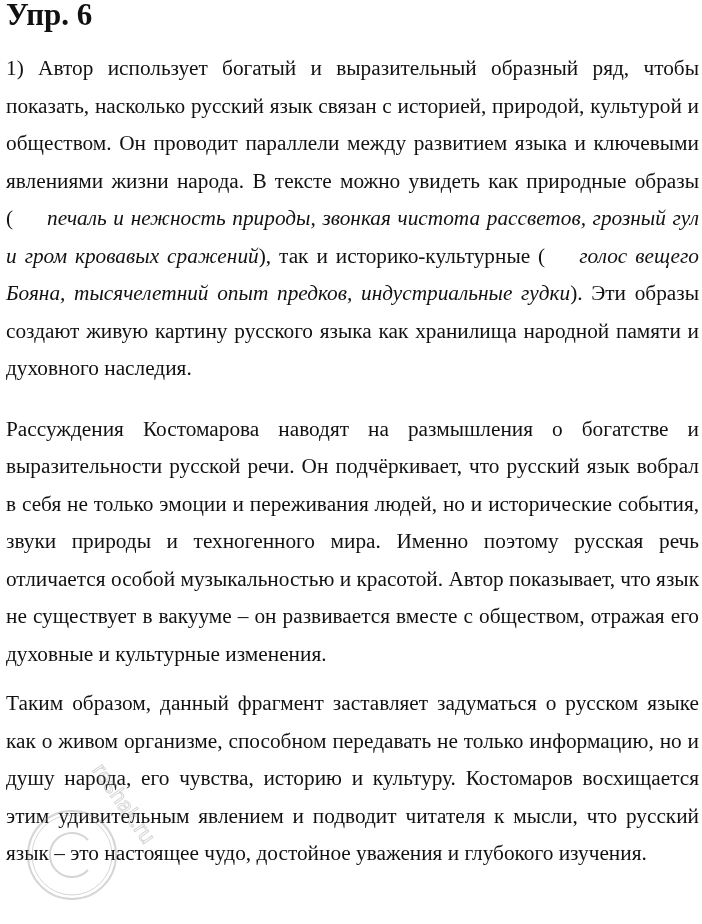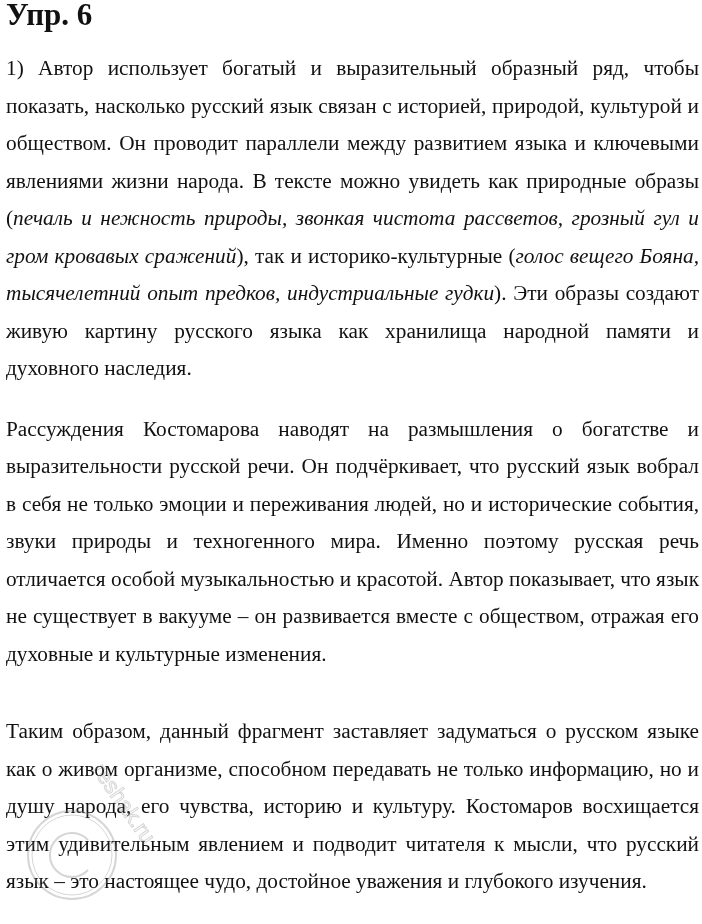--- a/index.html
+++ b/index.html
@@ -4,22 +4,22 @@
 <style>
   html, body { margin: 0; padding: 0; background: #ffffff; }
   body { width: 702px; height: 924px; overflow: hidden; position: relative;
          font-family: "Liberation Serif", "DejaVu Serif", serif; color: #111; }
   .header { position: absolute; top: 0; left: 6px; right: 6px; height: 32px; }
   .title { position: absolute; left: 0; top: 0; font-weight: bold; font-size: 31px; line-height: 30px; }
   .copyright { position: absolute; right: 0; top: 0; font-size: 22px; line-height: 30px; }
   .content { position: absolute; left: 6px; right: 3px; top: 50px; }
   p { margin: 0; font-size: 21.3px; line-height: 37.5px; text-align: justify; text-align-last: left; }
   p.p1 { margin-bottom: 23px; }
-  p.p2 { margin-bottom: 40px; }
-  em { font-style: italic; }
+  p.p2 { margin-bottom: 12px; }
+  em { font-style: italic; margin-left: 34px; }
   .watermark { position: absolute; left: 10px; top: 760px; width: 160px; height: 160px;
                pointer-events: none; opacity: 0.35; }
 </style>
 </head>
 <body>
 
 <div class="header">
   <div class="title">Упр. 6</div>
 </div>
 

